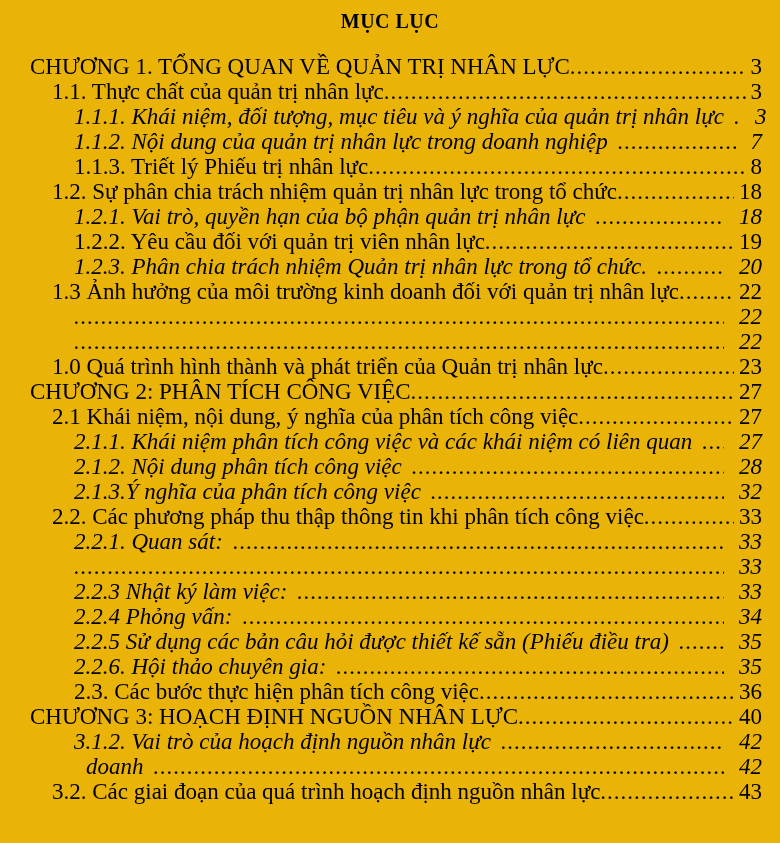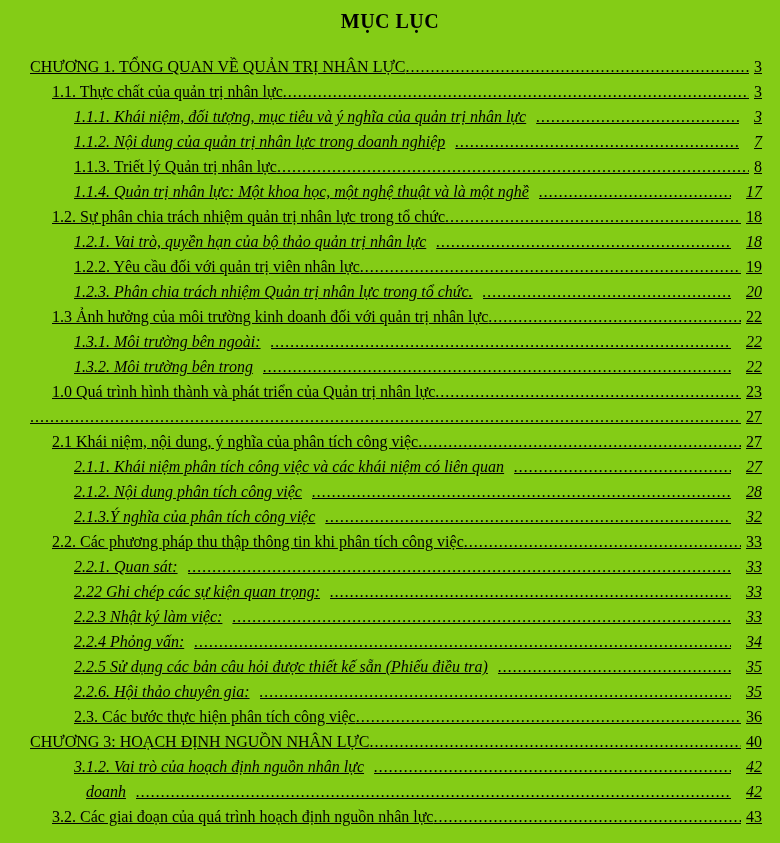--- a/index.html
+++ b/index.html
@@ -1,43 +1,42 @@
 <!DOCTYPE html>
 <html><head>
 <meta charset="utf-8">
 <style>
   html, body { margin: 0; padding: 0; background: #ffffff; }
   .page {
     position: relative;
     width: 780px;
     height: 843px;
-    background: #84cc16;
+    background: #eab308;
     overflow: hidden;
     font-family: "Liberation Serif", "DejaVu Serif", serif;
     color: #000000;
   }
   .doc-title {
     margin: 0;
     padding-top: 9px;
     text-align: center;
     font-size: 20px;
     line-height: 24px;
     font-weight: bold;
     letter-spacing: 0.5px;
   }
   .toc {
     padding: 21px 18px 0 30px;
   }
   .row {
     display: flex;
     align-items: flex-end;
-    font-size: 16px;
+    font-size: 23px;
     line-height: 25px;
     white-space: nowrap;
-    text-decoration: underline;
   }
   .lvl1 { padding-left: 0; }
   .lvl2 { padding-left: 22px; }
   .lvl3 { padding-left: 44px; }
   .cont { padding-left: 56px; }
   .italic { font-style: italic; gap: 10px; }
   .t { flex: none; }
   .dots {
     flex: 1 1 auto;
     overflow: hidden;
@@ -74,70 +73,64 @@
         <span class="t">1.1.1. Khái niệm, đối tượng, mục tiêu và ý nghĩa của quản trị nhân lực</span>
         <span class="dots"></span>
         <span class="pg">3</span>
       </div>
       <div class="row lvl3 italic">
         <span class="t">1.1.2. Nội dung của quản trị nhân lực trong doanh nghiệp</span>
         <span class="dots"></span>
         <span class="pg">7</span>
       </div>
       <div class="row lvl3">
-        <span class="t">1.1.3. Triết lý Quản trị nhân lực</span>
+        <span class="t">1.1.3. Triết lý Phiếu trị nhân lực</span>
         <span class="dots"></span>
         <span class="pg">8</span>
       </div>
-      <div class="row lvl3 italic">
-        <span class="t">1.1.4. Quản trị nhân lực: Một khoa học, một nghệ thuật và là một nghề</span>
-        <span class="dots"></span>
-        <span class="pg">17</span>
-      </div>
       <div class="row lvl2">
         <span class="t">1.2. Sự phân chia trách nhiệm quản trị nhân lực trong tổ chức</span>
         <span class="dots"></span>
         <span class="pg">18</span>
       </div>
       <div class="row lvl3 italic">
-        <span class="t">1.2.1. Vai trò, quyền hạn của bộ thảo quản trị nhân lực</span>
+        <span class="t">1.2.1. Vai trò, quyền hạn của bộ phận quản trị nhân lực</span>
         <span class="dots"></span>
         <span class="pg">18</span>
       </div>
       <div class="row lvl3">
         <span class="t">1.2.2. Yêu cầu đối với quản trị viên nhân lực</span>
         <span class="dots"></span>
         <span class="pg">19</span>
       </div>
       <div class="row lvl3 italic">
         <span class="t">1.2.3. Phân chia trách nhiệm Quản trị nhân lực trong tổ chức.</span>
         <span class="dots"></span>
         <span class="pg">20</span>
       </div>
       <div class="row lvl2">
         <span class="t">1.3 Ảnh hưởng của môi trường kinh doanh đối với quản trị nhân lực</span>
         <span class="dots"></span>
         <span class="pg">22</span>
       </div>
       <div class="row lvl3 italic">
-        <span class="t">1.3.1. Môi trường bên ngoài:</span>
         <span class="dots"></span>
         <span class="pg">22</span>
       </div>
       <div class="row lvl3 italic">
-        <span class="t">1.3.2. Môi trường bên trong</span>
         <span class="dots"></span>
         <span class="pg">22</span>
       </div>
       <div class="row lvl2">
         <span class="t">1.0 Quá trình hình thành và phát triển của Quản trị nhân lực</span>
         <span class="dots"></span>
         <span class="pg">23</span>
       </div>
       <div class="row lvl1">
+        <span class="t">CHƯƠNG 2: PHÂN TÍCH CÔNG VIỆC</span>
         <span class="dots"></span>
         <span class="pg">27</span>
       </div>
       <div class="row lvl2">
         <span class="t">2.1 Khái niệm, nội dung, ý nghĩa của phân tích công việc</span>
         <span class="dots"></span>
         <span class="pg">27</span>
       </div>
       <div class="row lvl3 italic">
         <span class="t">2.1.1. Khái niệm phân tích công việc và các khái niệm có liên quan</span>
@@ -158,21 +151,20 @@
         <span class="t">2.2. Các phương pháp thu thập thông tin khi phân tích công việc</span>
         <span class="dots"></span>
         <span class="pg">33</span>
       </div>
       <div class="row lvl3 italic">
         <span class="t">2.2.1. Quan sát:</span>
         <span class="dots"></span>
         <span class="pg">33</span>
       </div>
       <div class="row lvl3 italic">
-        <span class="t">2.22 Ghi chép các sự kiện quan trọng:</span>
         <span class="dots"></span>
         <span class="pg">33</span>
       </div>
       <div class="row lvl3 italic">
         <span class="t">2.2.3 Nhật ký làm việc:</span>
         <span class="dots"></span>
         <span class="pg">33</span>
       </div>
       <div class="row lvl3 italic">
         <span class="t">2.2.4 Phỏng vấn:</span>

